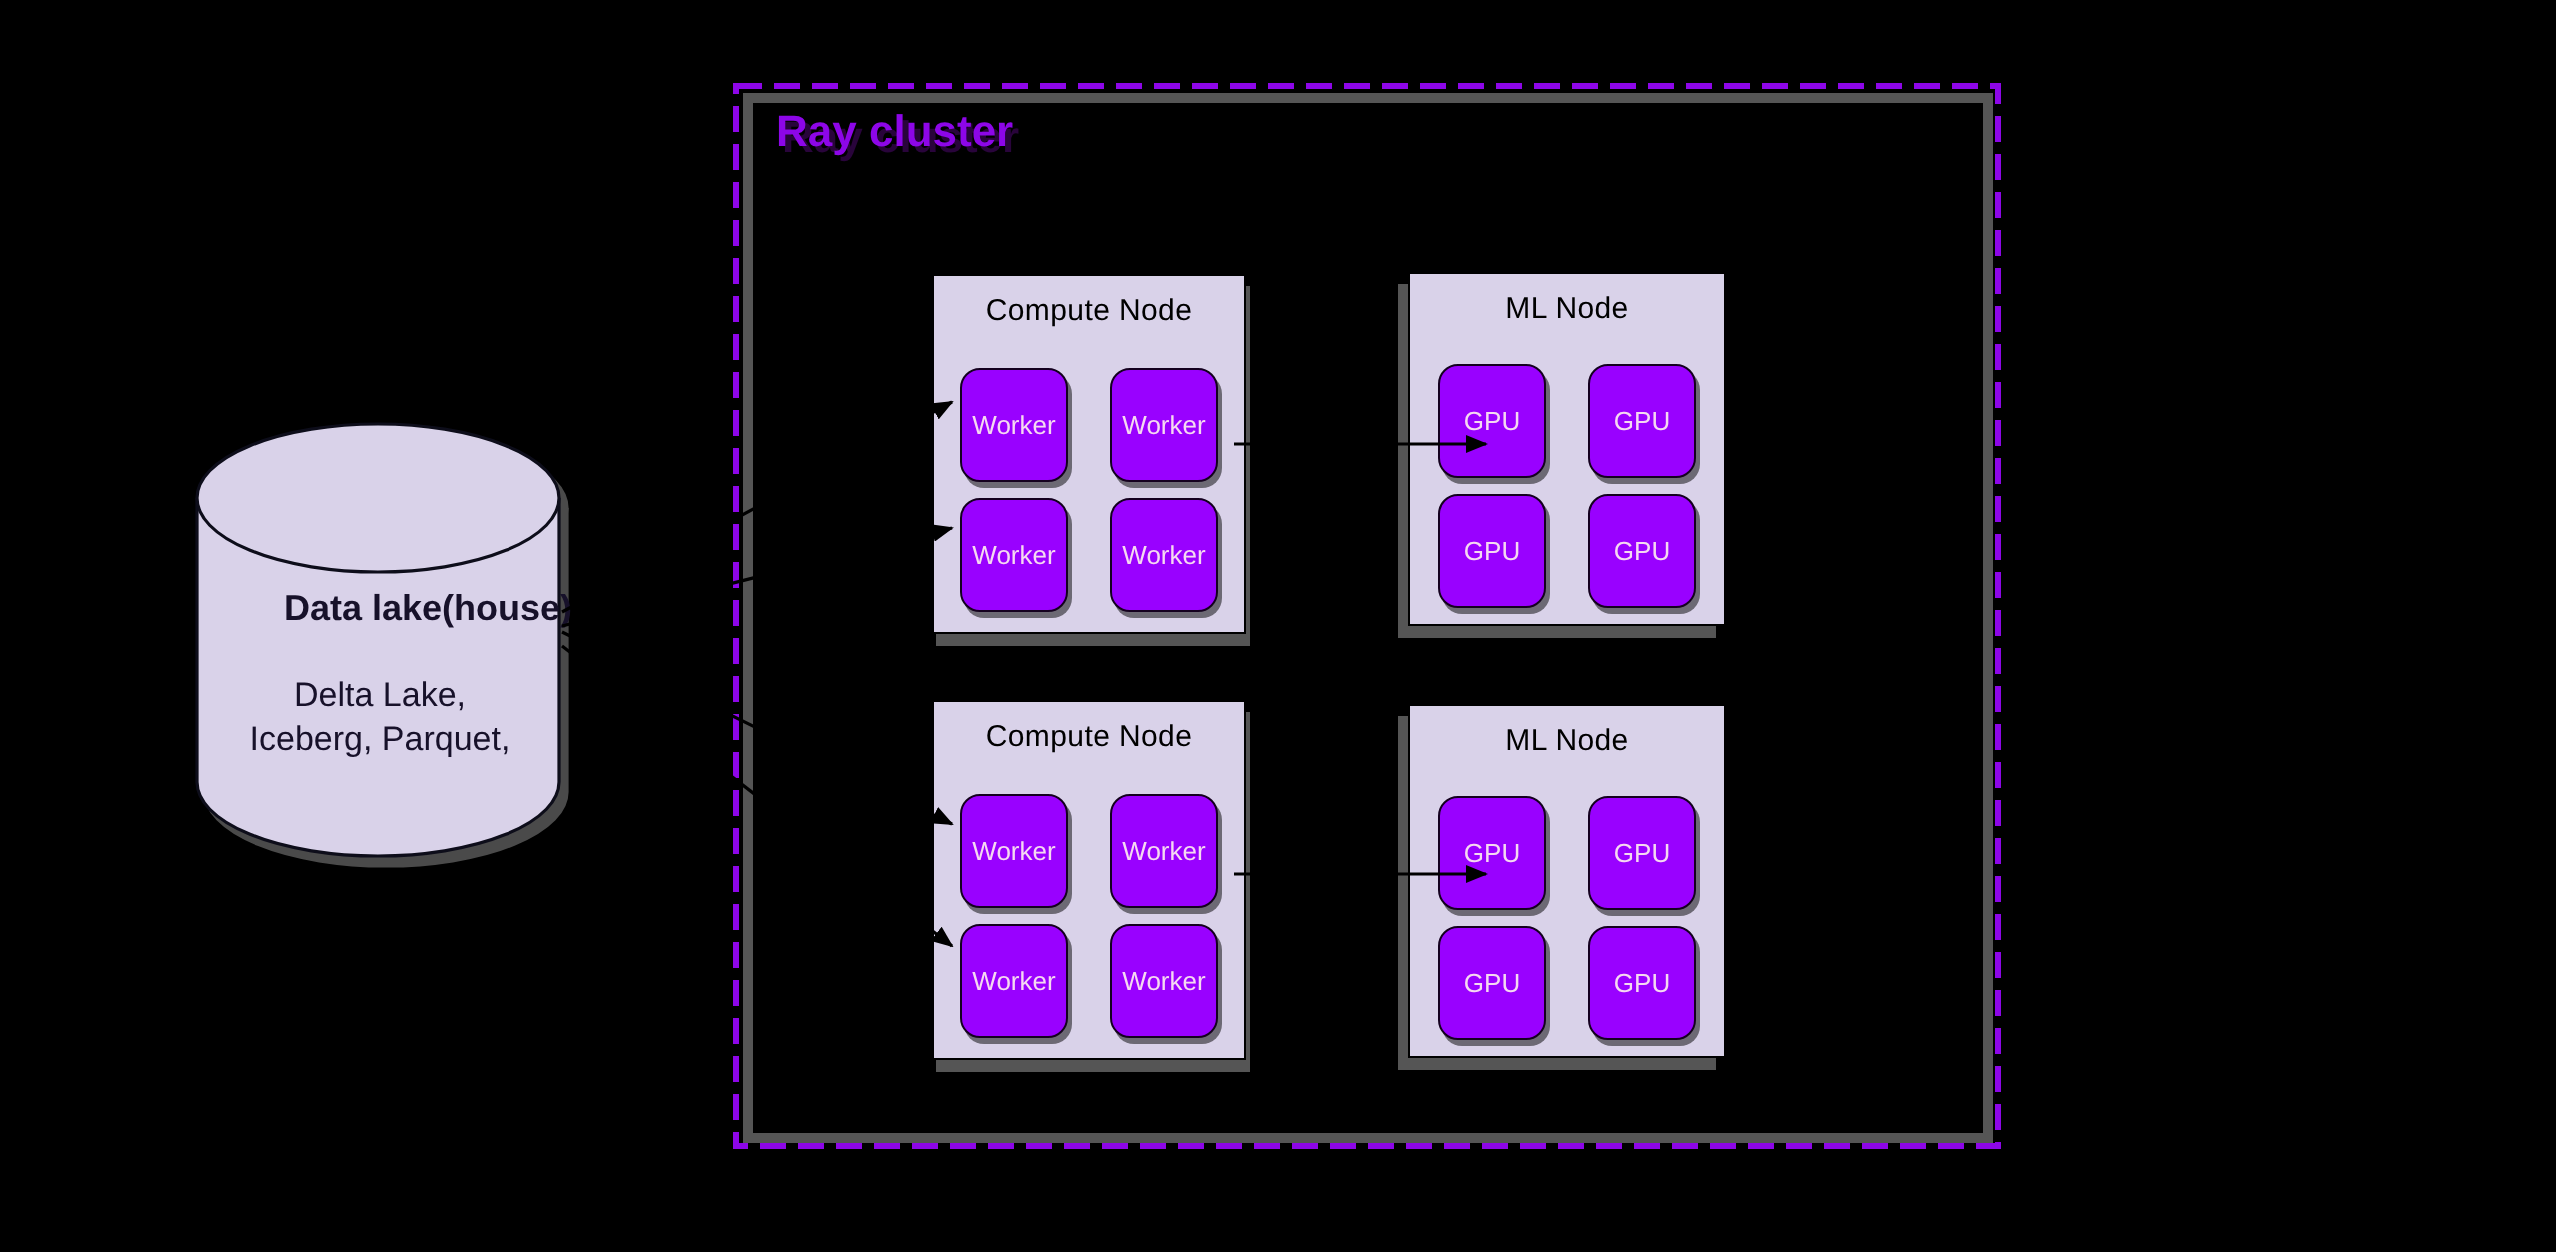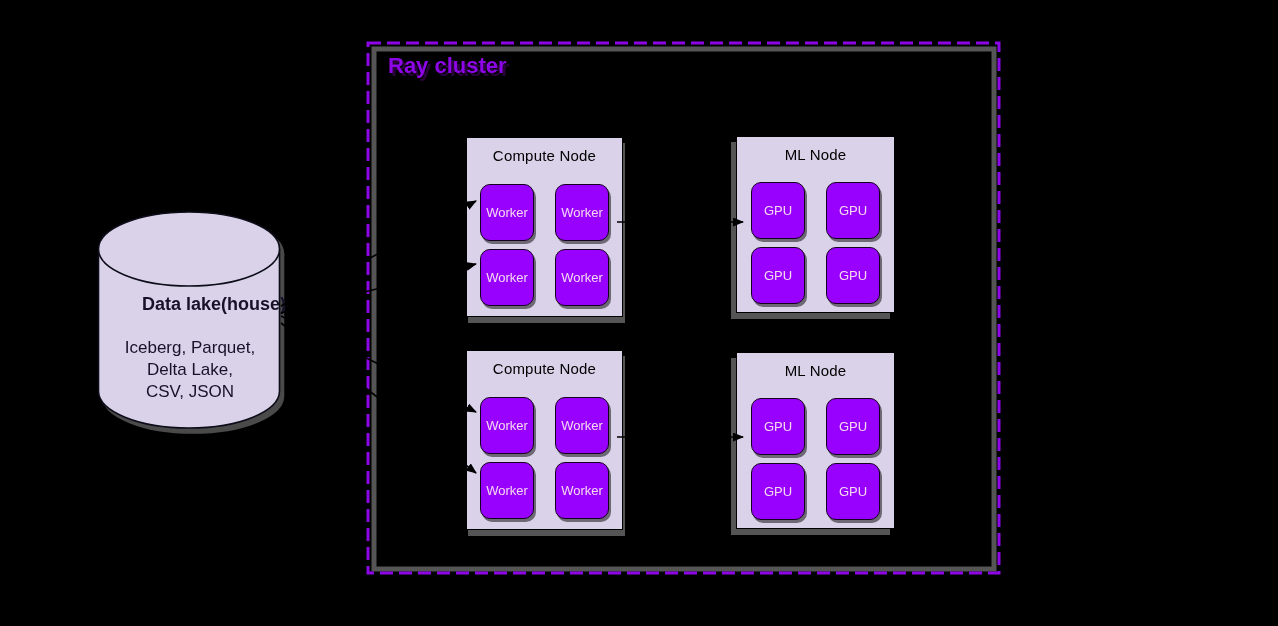--- a/index.html
+++ b/index.html
@@ -27,21 +27,21 @@
     color:var(--accent-purple);font-size:22px;font-weight:bold;
     text-shadow:3px 3px 0 rgba(90,8,130,0.45);
     margin-left:11px;
   }
   .node{
     position:absolute;z-index:10;
     background:var(--node-fill);border:1.5px solid #000;
     box-sizing:border-box;
   }
   .node.compute{left:466px;width:157px;height:180px;box-shadow:2px 6px 0 var(--shadow-gray);}
-  .node.ml{left:736px;width:159px;height:177px;box-shadow:-5px 6px 0 var(--shadow-gray);}
+  .node.ml{left:704px;width:159px;height:177px;box-shadow:-5px 6px 0 var(--shadow-gray);}
   .node.row1.compute{top:137px;}
   .node.row1.ml{top:136px;}
   .node.row2.compute{top:350px;}
   .node.row2.ml{top:352px;}
   .node-title{
     text-align:center;margin-top:9px;font-size:15px;color:#000000;
     letter-spacing:0.2px;
   }
   .chip-grid{
     position:absolute;left:0;right:0;top:36px;bottom:0;
@@ -119,23 +119,22 @@
         <div class="chip">GPU</div>
       </div>
   </div>
 
   <svg class="datalake-svg" viewBox="0 0 192 232">
     <path class="cyl" d="M 4.5 45 L 4.5 187 A 90.5 37 0 0 0 185.5 187 L 185.5 45"></path>
     <ellipse class="cyl" cx="95" cy="45" rx="90.5" ry="37"></ellipse>
   </svg>
   <div class="dl-title">Data lake(house)</div>
   <div class="dl-lines">
+    <div>Delta Lake,</div>
     <div>Iceberg, Parquet,</div>
-    <div>Delta Lake,</div>
-    <div>CSV, JSON</div>
   </div>
 
   <svg class="overlay" viewBox="0 0 1278 626">
     <defs>
       <marker id="ah" markerWidth="11" markerHeight="9" refX="10" refY="4.5" orient="auto" markerUnits="userSpaceOnUse">
         <path d="M0,0 L11,4.5 L0,9 z" fill="#000"></path>
       </marker>
     </defs>
     <path class="arrow" d="M 281 306 L 476 201" marker-end="url(#ah)"></path>
     <path class="arrow" d="M 281 313 L 476 264" marker-end="url(#ah)"></path>

